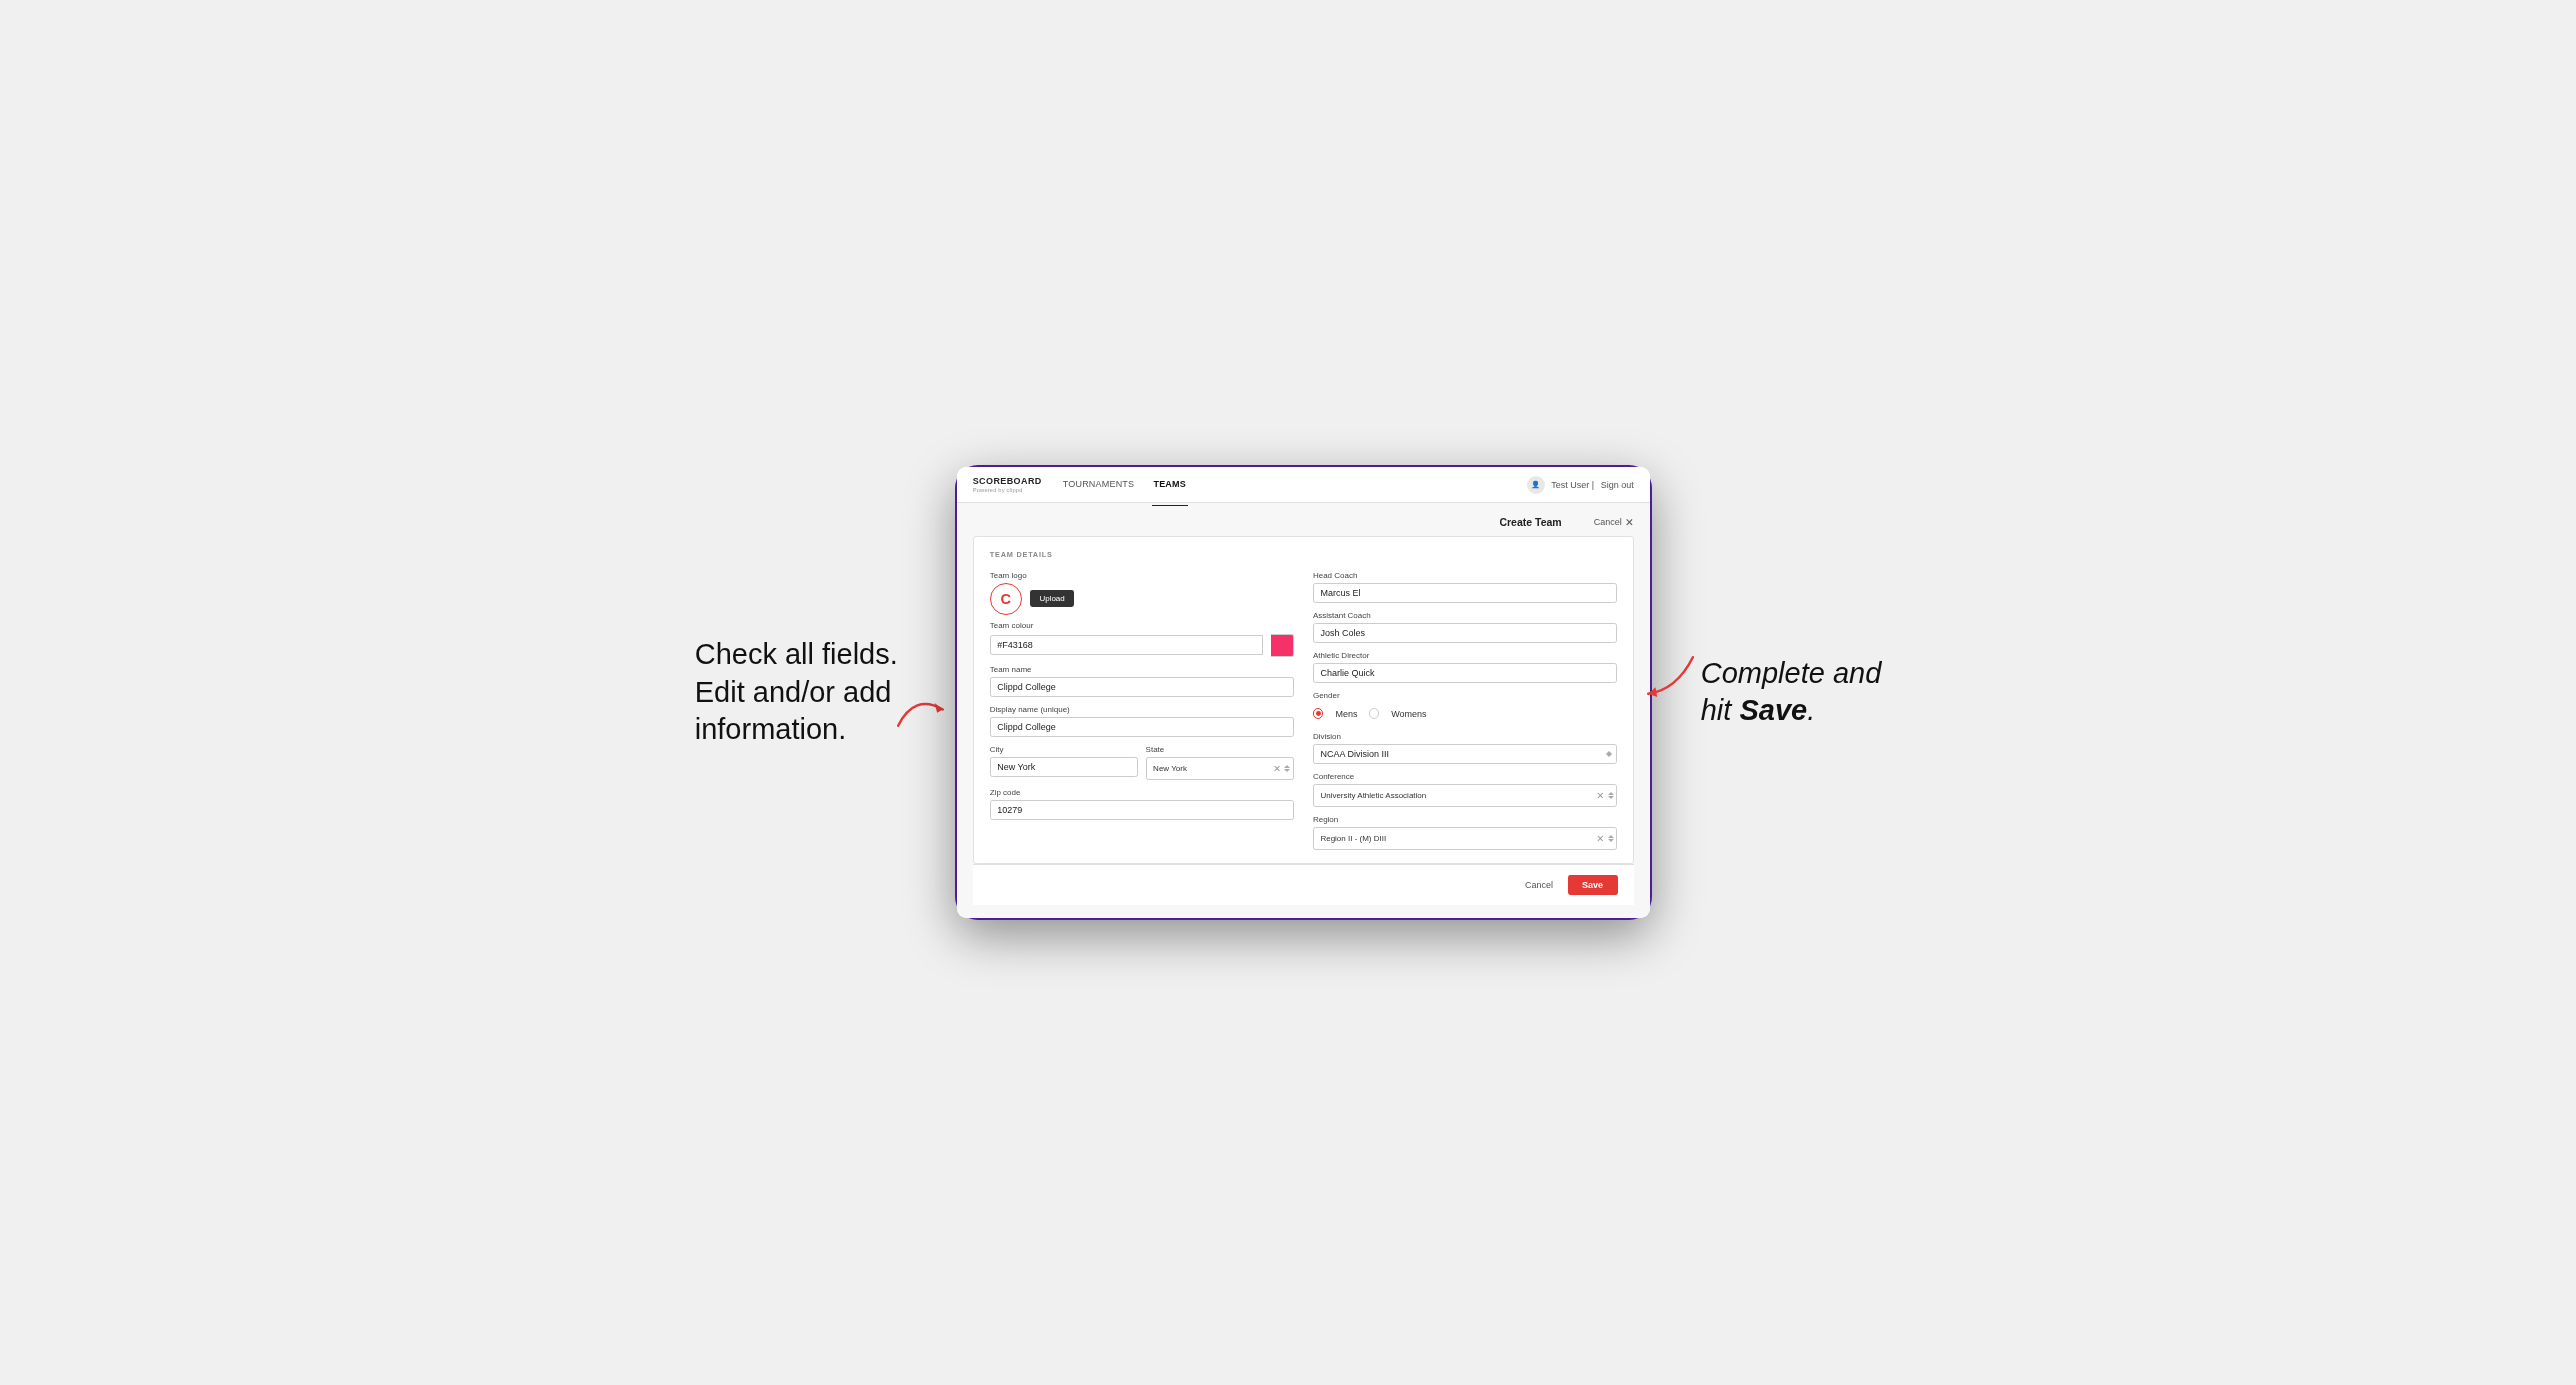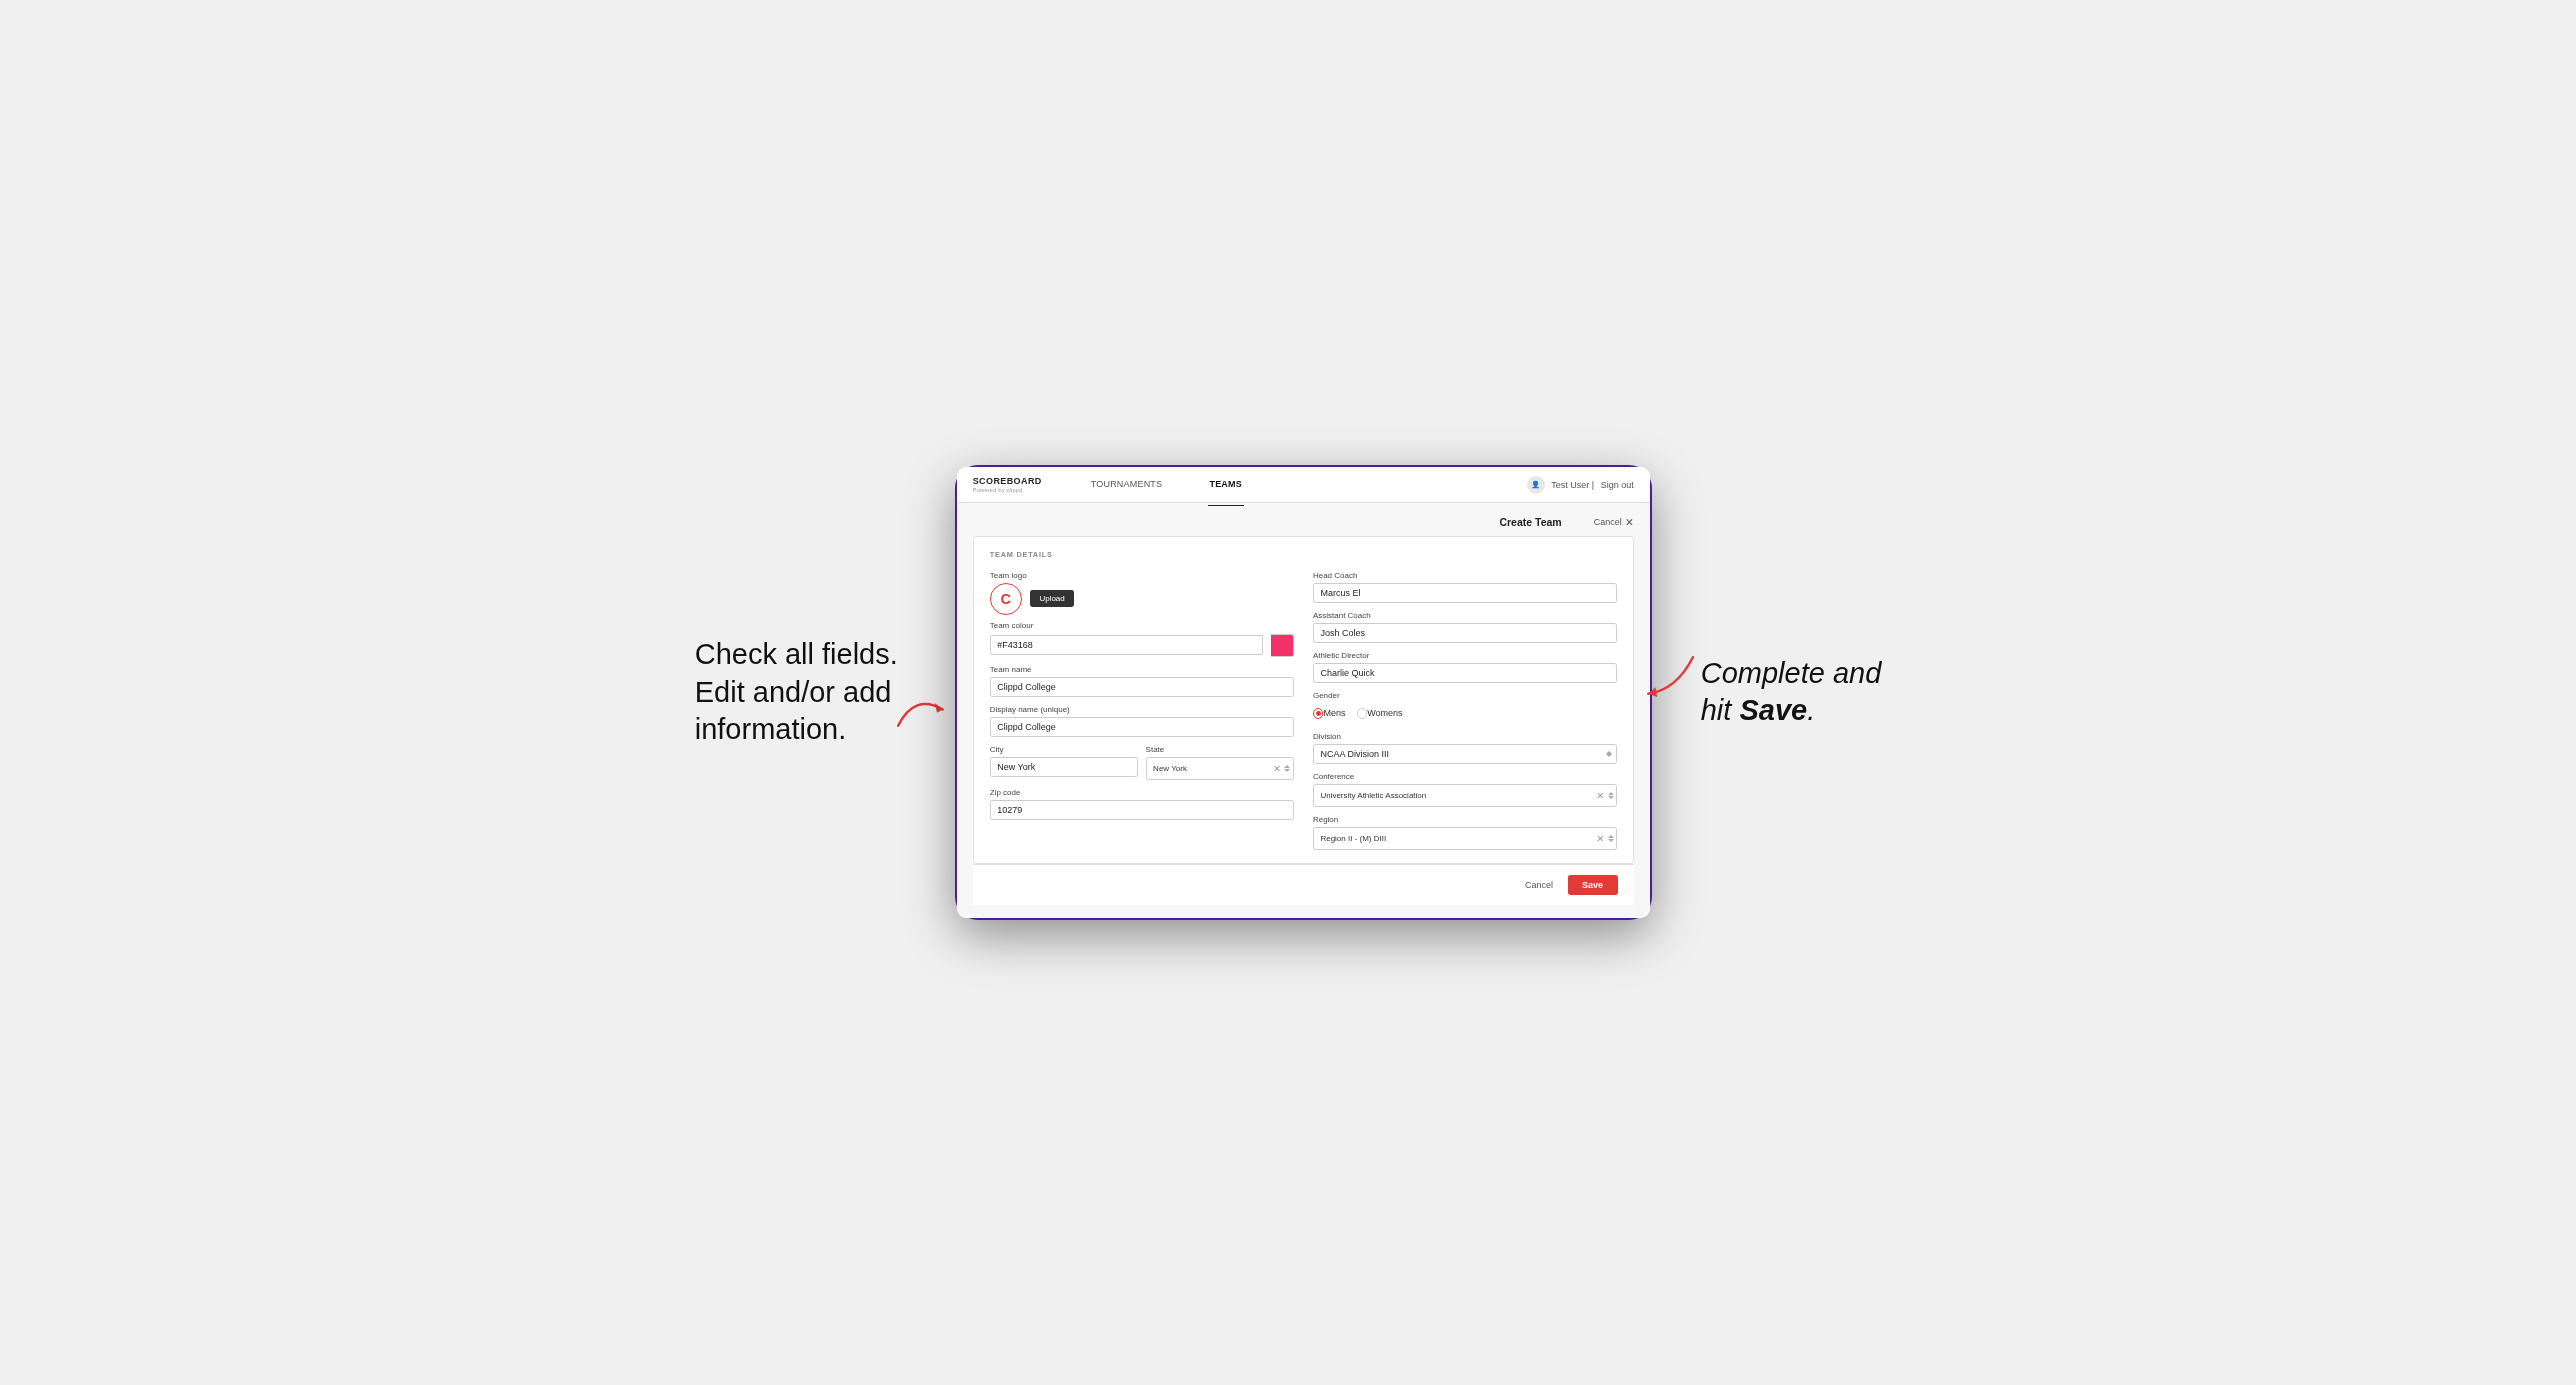--- a/index.html
+++ b/index.html
@@ -94,21 +94,20 @@
     .nav-tab {
       font-size: 9px;
       color: #555;
       padding: 0 1.6px;
       height: 42px;
       display: flex;
       align-items: center;
       border-bottom: 1.6px solid transparent;
       cursor: pointer;
       letter-spacing: 0.2px;
-      margin-left: 28px;
     }
     .nav-tab.active {
       border-bottom-color: #222;
       color: #111;
       font-weight: 600;
     }
 
     .nav-right {
       display: flex;
       align-items: center;
@@ -266,22 +265,22 @@
 
     
     .gender-row {
       display: flex;
       gap: 11.3px;
       align-items: center;
       padding: 4.9px 0;
     }
     .radio-option {
       display: flex;
-      align-items: flex-start;
-      gap: 0;
+      align-items: center;
+      gap: 12px;
       font-size: 9px;
       color: #333;
       cursor: pointer;
     }
     .radio-dot {
       width: 10.5px;
       height: 10.5px;
       border-radius: 50%;
       border: 1.6px solid #ccc;
       display: flex;

